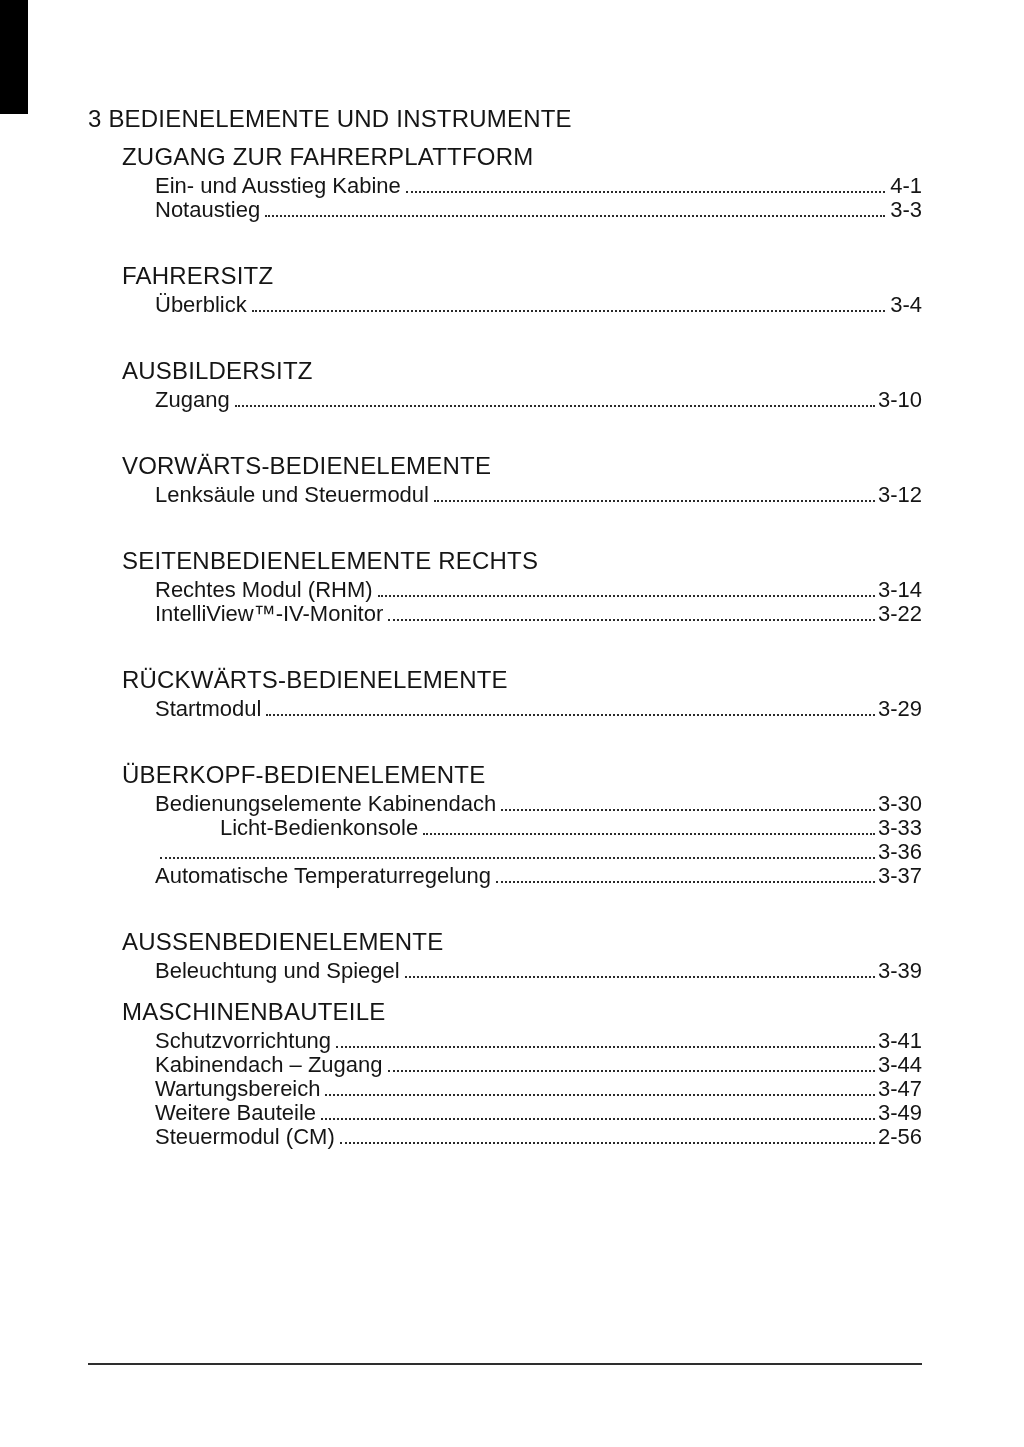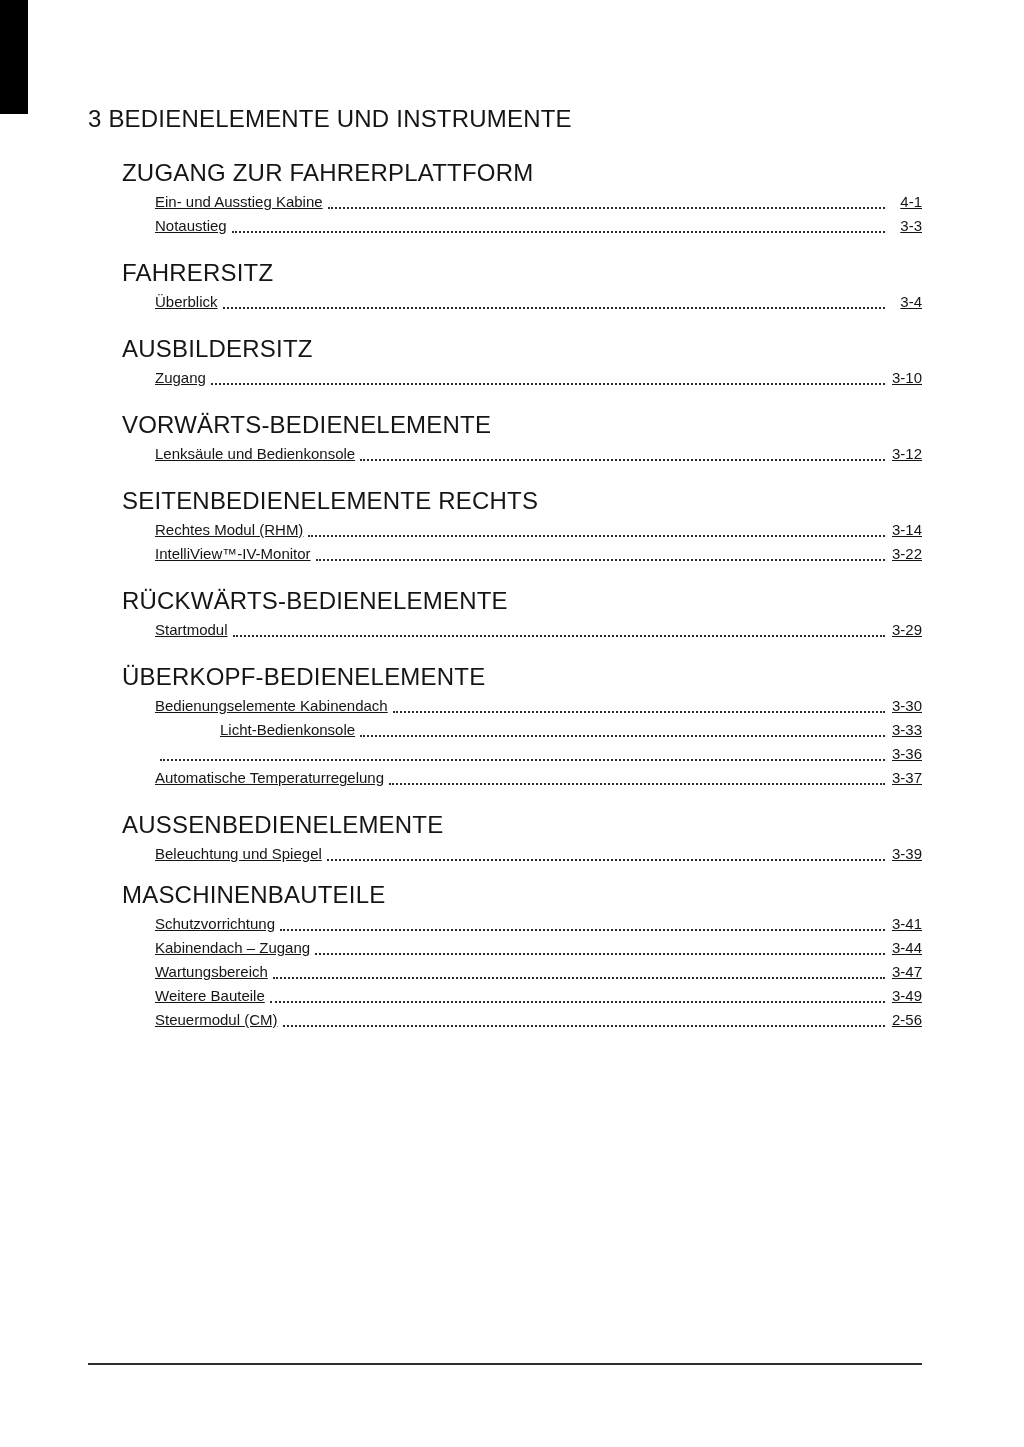--- a/index.html
+++ b/index.html
@@ -32,44 +32,43 @@
   }
   .chapter-title {
     margin: 0;
     font-size: 24px;
     font-weight: 400;
     line-height: 30px;
     letter-spacing: 0.2px;
     white-space: nowrap;
   }
   .section {
-    margin-top: 20px;
+    margin-top: 39px;
   }
   .section:first-child {
-    margin-top: 24px;
+    margin-top: 8px;
   }
   
   .section:nth-child(9) {
     margin-top: 14px;
   }
   .section-title {
     margin: 0 0 2px 34px;
     font-size: 24px;
     font-weight: 400;
     line-height: 30px;
     letter-spacing: 0.2px;
     white-space: nowrap;
   }
   .entry {
     display: flex;
     align-items: flex-start;
     margin-left: 67px;
-    font-size: 15px;
+    font-size: 22px;
     line-height: 24px;
-    text-decoration: underline;
   }
   .entry.indent-1 {
     margin-left: 132px;
   }
   .entry-label {
     white-space: nowrap;
   }
   .dot-leader {
     flex: 1;
     border-bottom: 2px dotted #2a2a2a;
@@ -123,21 +122,21 @@
           <h2 class="section-title">AUSBILDERSITZ</h2>
           <div class="entry">
             <span class="entry-label">Zugang</span>
             <span class="dot-leader"></span>
             <span class="entry-page">3-10</span>
           </div>
         </div>
         <div class="section">
           <h2 class="section-title">VORWÄRTS-BEDIENELEMENTE</h2>
           <div class="entry">
-            <span class="entry-label">Lenksäule und Bedienkonsole</span>
+            <span class="entry-label">Lenksäule und Steuermodul</span>
             <span class="dot-leader"></span>
             <span class="entry-page">3-12</span>
           </div>
         </div>
         <div class="section">
           <h2 class="section-title">SEITENBEDIENELEMENTE RECHTS</h2>
           <div class="entry">
             <span class="entry-label">Rechtes Modul (RHM)</span>
             <span class="dot-leader"></span>
             <span class="entry-page">3-14</span>

